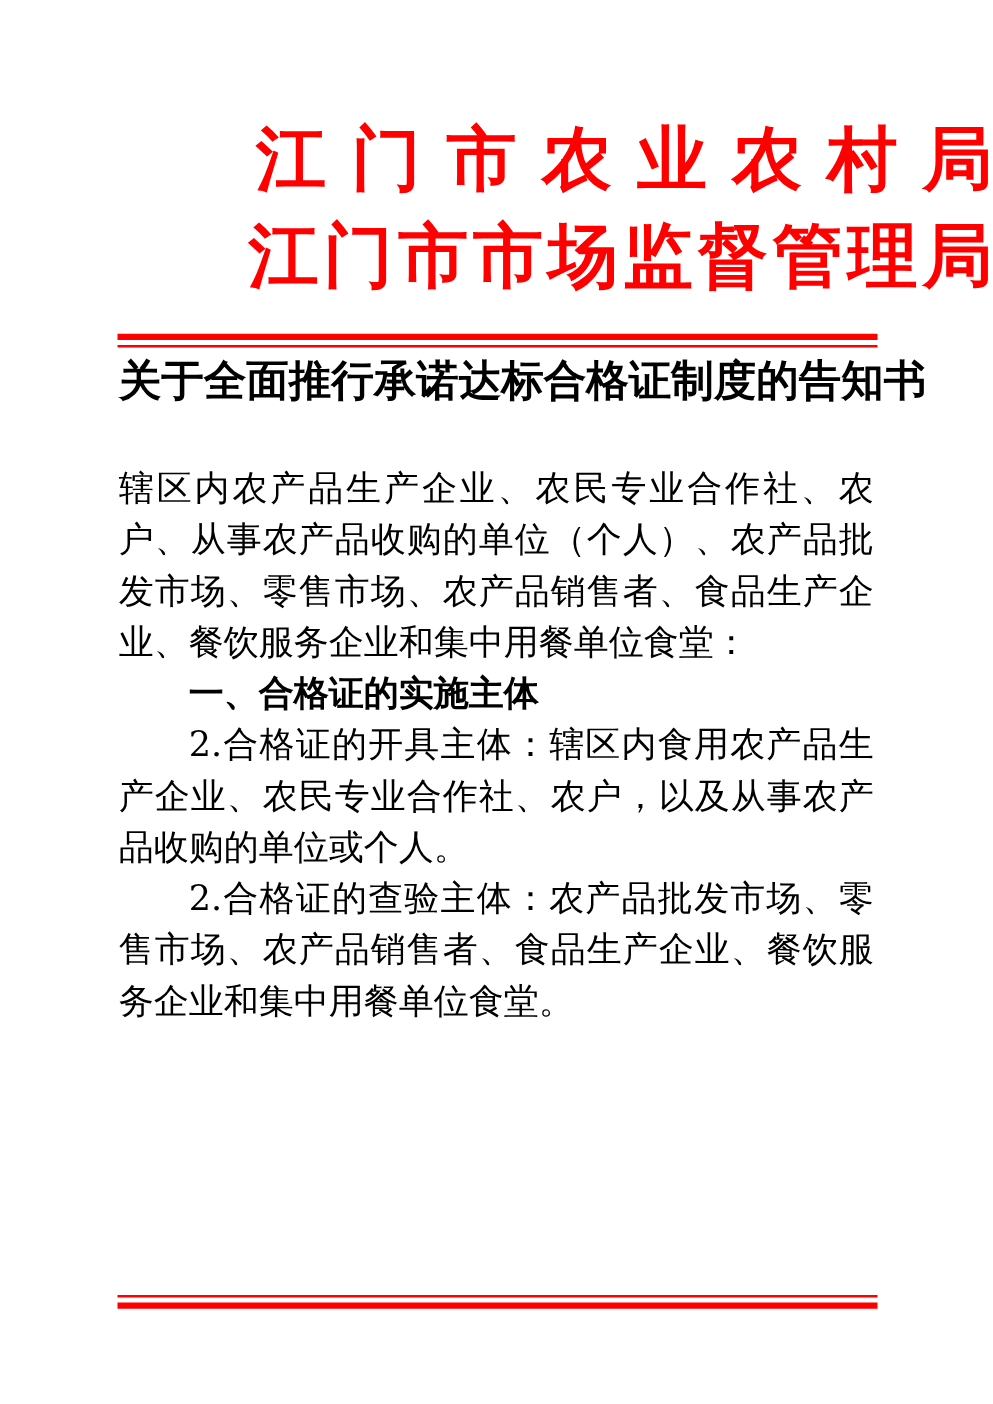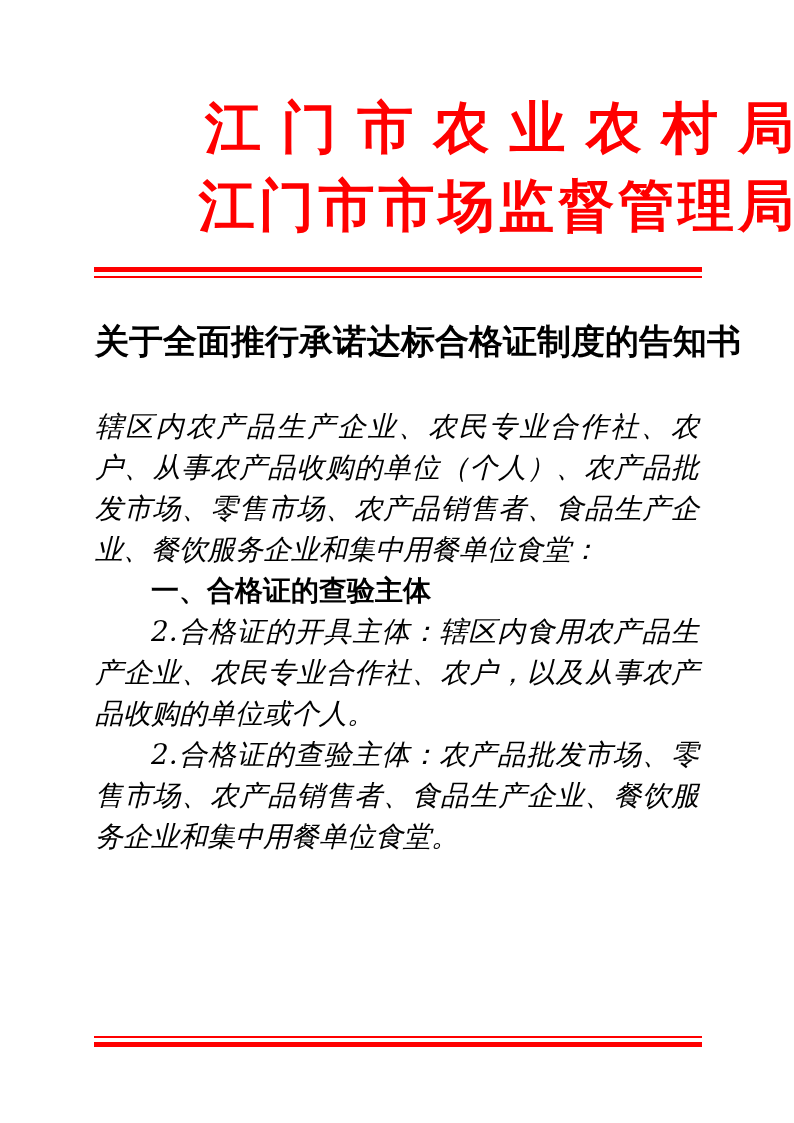--- a/index.html
+++ b/index.html
@@ -54,41 +54,40 @@
     border-top-width:5px;   
     border-bottom-width:2px;
   }
   .rule-bottom{
     top:1036px;
     border-top-width:2px;   
     border-bottom-width:5px;
   }
   
   .doc-title{
-    margin:76px 95px 0;
+    margin:40px 95px 0;
     text-align:center;
     font-size:34px;
     line-height:42px;
     font-weight:bold;
     font-family:"DejaVu Serif","Liberation Serif",serif;
     white-space:nowrap;
   }
   
   .content{
     margin:44px 95px 0;
     width:604px;
     font-size:28px;
     line-height:41px;
     text-align:justify;
     text-justify:inter-ideograph;
   }
   .content p{
     margin:0;
     text-indent:2em;
-    font-style:italic;
   }
   .content p.no-indent{
     text-indent:0;
   }
   .content h2{
     margin:0;
     font-size:28px;
     line-height:41px;
     font-weight:bold;
     text-indent:2em;
@@ -104,21 +103,21 @@
     <div class="agency-line agency-line1">江门市农业农村局</div>
     <div class="agency-line agency-line2">江门市市场监督管理局</div>
   </div>
 
   <div class="rule rule-top"></div>
 
   <h1 class="doc-title">关于全面推行承诺达标合格证制度的告知书</h1>
 
   <div class="content">
     <p class="no-indent">辖区内农产品生产企业、农民专业合作社、农户、从事农产品收购的单位（个人）、农产品批发市场、零售市场、农产品销售者、食品生产企业、餐饮服务企业和集中用餐单位食堂：</p>
-    <h2>一、合格证的查验主体</h2>
+    <h2>一、合格证的实施主体</h2>
     <p>2.合格证的开具主体：辖区内食用农产品生产企业、农民专业合作社、农户，以及从事农产品收购的单位或个人。</p>
     <p>2.合格证的查验主体：农产品批发市场、零售市场、农产品销售者、食品生产企业、餐饮服务企业和集中用餐单位食堂。</p>
 
   </div>
 
   <div class="rule rule-bottom"></div>
 
 </div>
 
 </body></html>

